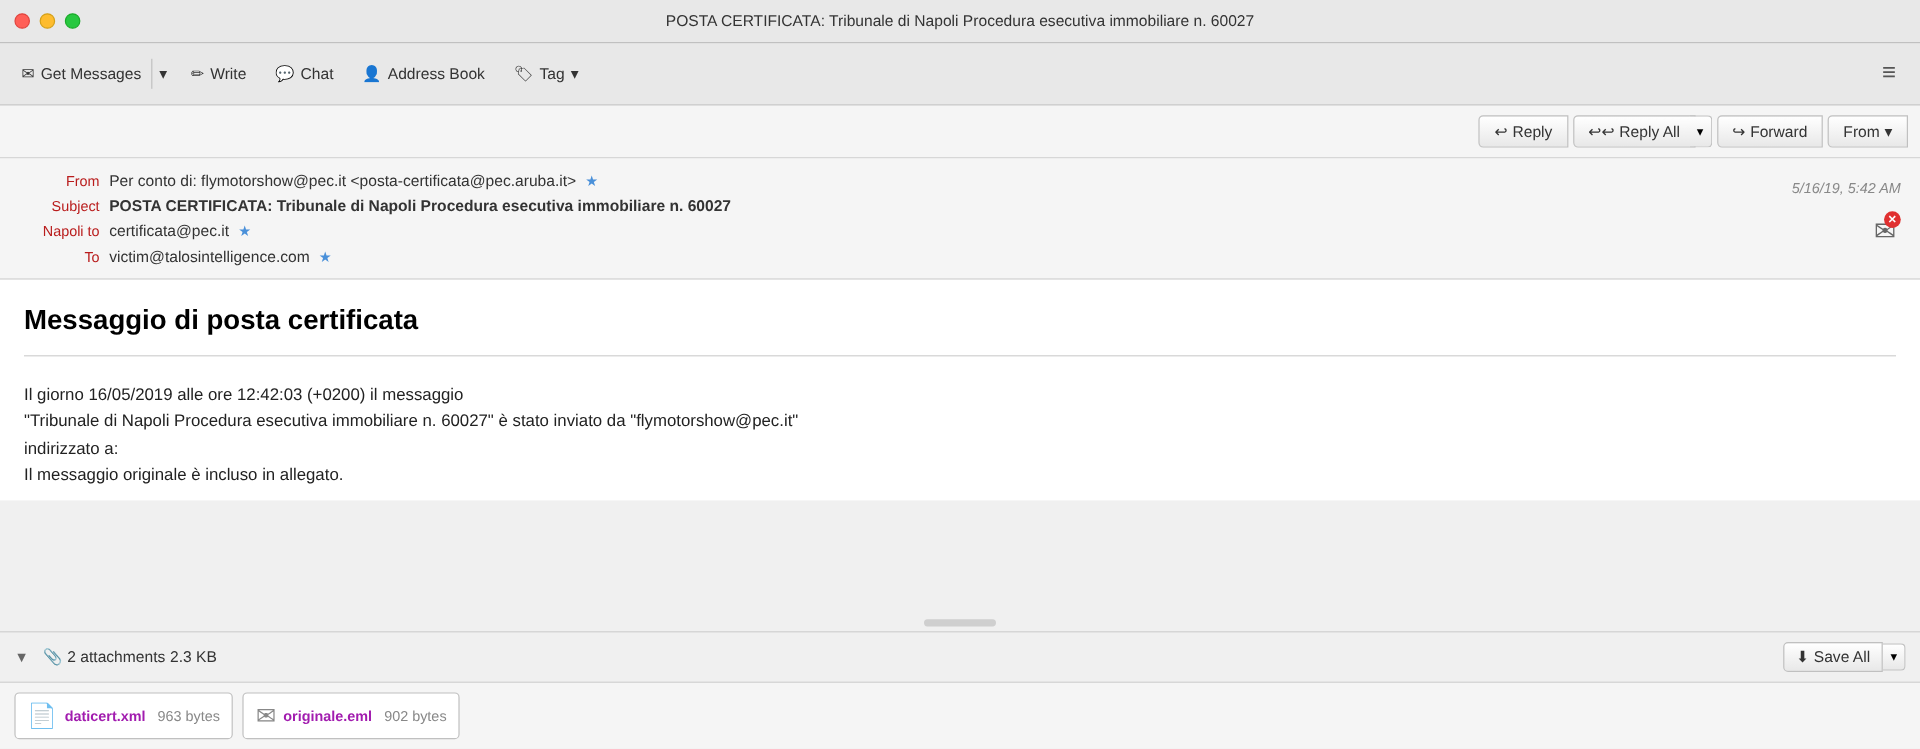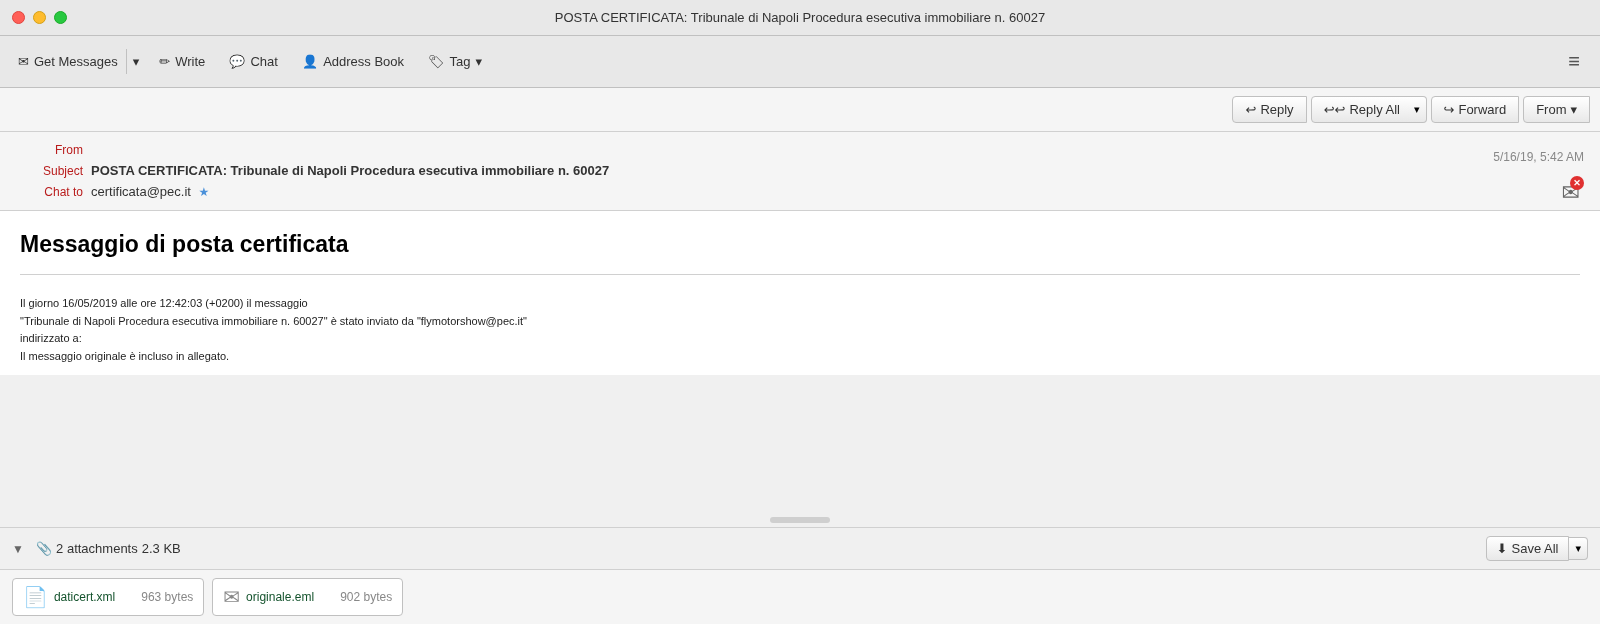--- a/index.html
+++ b/index.html
@@ -203,21 +203,21 @@
       font-size: 23px;
       font-weight: bold;
       margin-bottom: 16px;
     }
     .email-divider {
       border: none;
       border-top: 1px solid #d0d0d0;
       margin-bottom: 20px;
     }
     .email-text {
-      font-size: 11px;
+      font-size: 14px;
       line-height: 1.6;
       color: #222;
     }
 
     
     .attachments-bar {
       background: #f0f0f0;
       border-top: 1px solid #d0d0d0;
       padding: 8px 12px;
       display: flex;
@@ -277,22 +277,22 @@
       align-items: center;
       gap: 6px;
       padding: 6px 10px;
       border: 1px solid #c0c0c0;
       background: white;
       border-radius: 4px;
       cursor: pointer;
       font-size: 12px;
     }
     .file-icon { font-size: 20px; color: #888; }
-    .file-name { color: #14532d; font-weight: 400; }
-    .file-size { color: #888; margin-left: 20px; }
+    .file-name { color: #a21caf; font-weight: 700; }
+    .file-size { color: #888; margin-left: 4px; }
 
     .content-area {
       display: flex;
       flex-direction: column;
       height: calc(624px - 36px - 52px - 44px);
     }
 
     .scrollbar-area {
       flex: 1;
       overflow: hidden;
@@ -387,36 +387,47 @@
     </button>
   </div>
 </div>
 
 <div class="content-area">
 
   <div class="email-header-wrapper">
     <div class="email-header">
       <div class="header-row">
         <span class="header-label">From</span>
-        <span style="position:absolute;right:16px;top:18px;font-size:12px;color:#888;">5/16/19, 5:42 AM</span>
+        <span class="header-value">
+          <span>Per conto di: flymotorshow@pec.it &lt;posta-certificata@pec.aruba.it&gt;</span>
+          <span class="star-icon">★</span>
+        </span>
+        <span style="position:absolute;right:16px;top:18px;font-size:12px;color:#888;font-style:italic;">5/16/19, 5:42 AM</span>
       </div>
       <div class="header-row">
         <span class="header-label">Subject</span>
         <span class="header-value bold">POSTA CERTIFICATA: Tribunale di Napoli Procedura esecutiva immobiliare n. 60027</span>
         <div class="envelope-icon-wrapper" style="position:absolute;right:20px;top:48px;">
           <span class="envelope-icon">✉</span>
           <div class="red-badge">
             <span class="red-badge-x">✕</span>
           </div>
         </div>
       </div>
       <div class="header-row">
-        <span class="header-label">Chat to</span>
+        <span class="header-label">Napoli to</span>
         <span class="header-value">
           <span>certificata@pec.it</span>
+          <span class="star-icon">★</span>
+        </span>
+      </div>
+      <div class="header-row">
+        <span class="header-label">To</span>
+        <span class="header-value">
+          <span>victim@talosintelligence.com</span>
           <span class="star-icon">★</span>
         </span>
       </div>
     </div>
   </div>
 
   <div class="scrollbar-area">
     <div class="email-body">
       <div class="email-heading">Messaggio di posta certificata</div>
       <hr class="email-divider">

